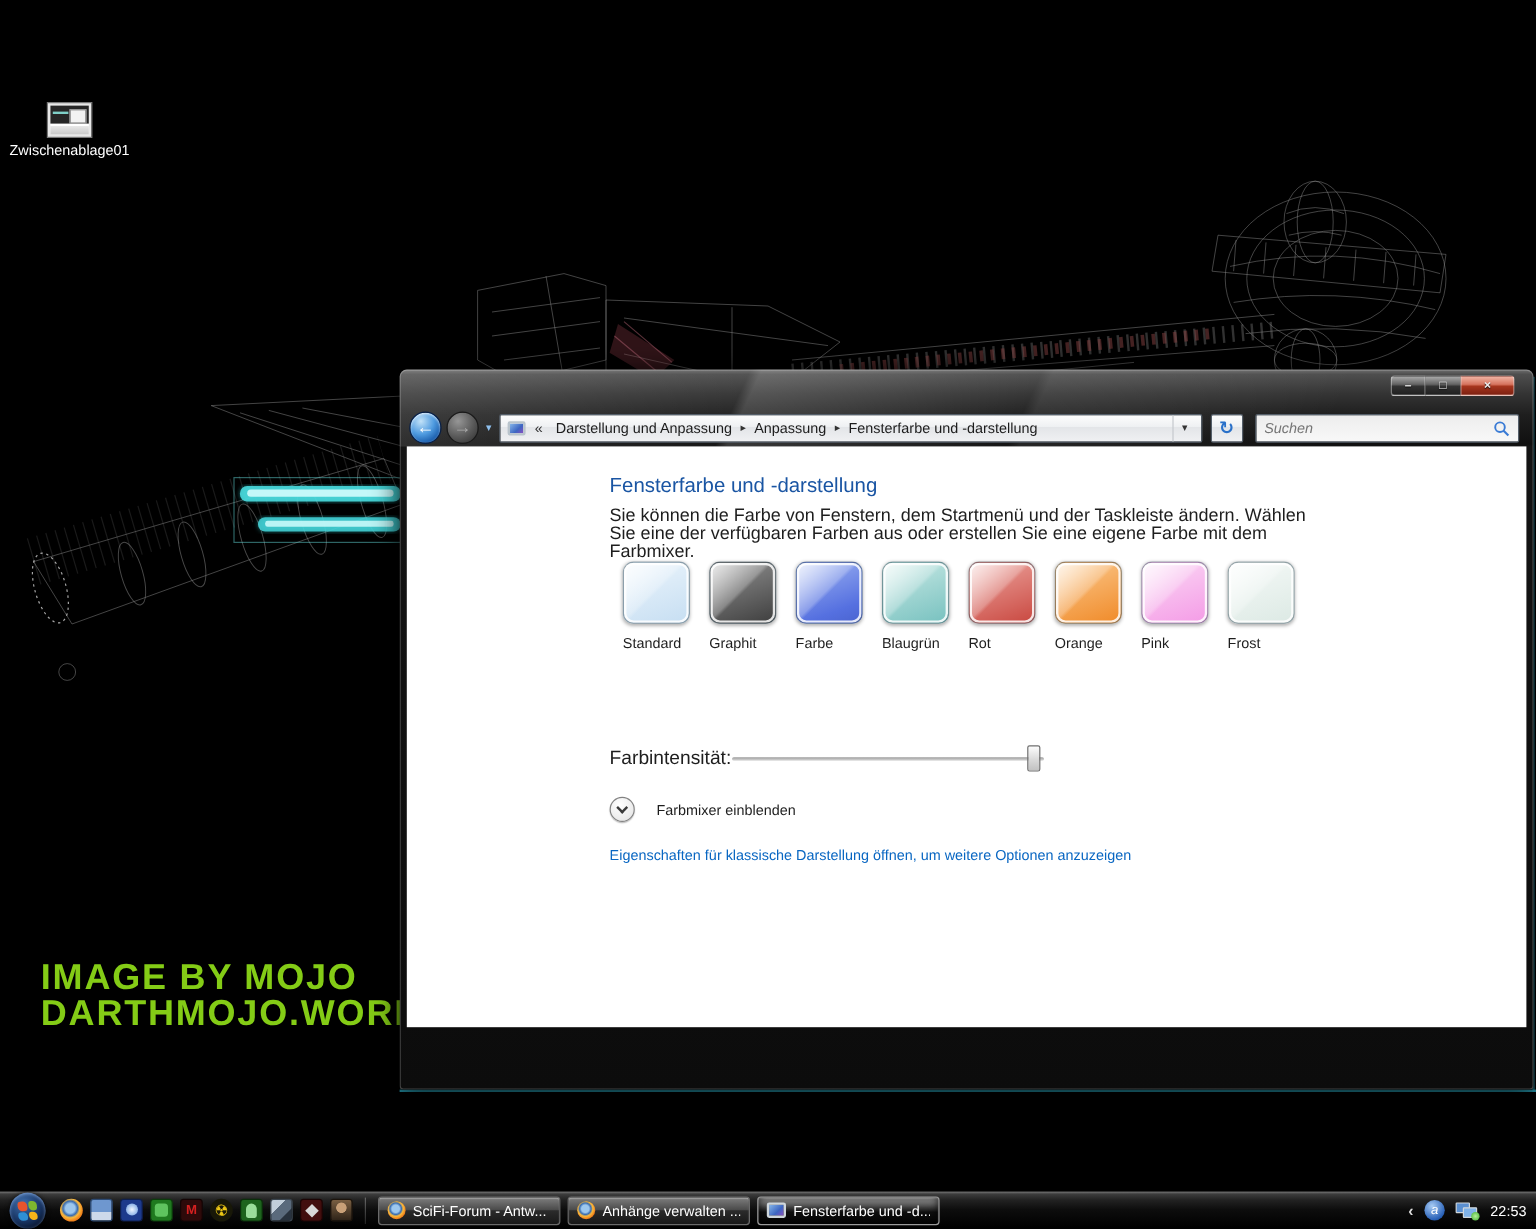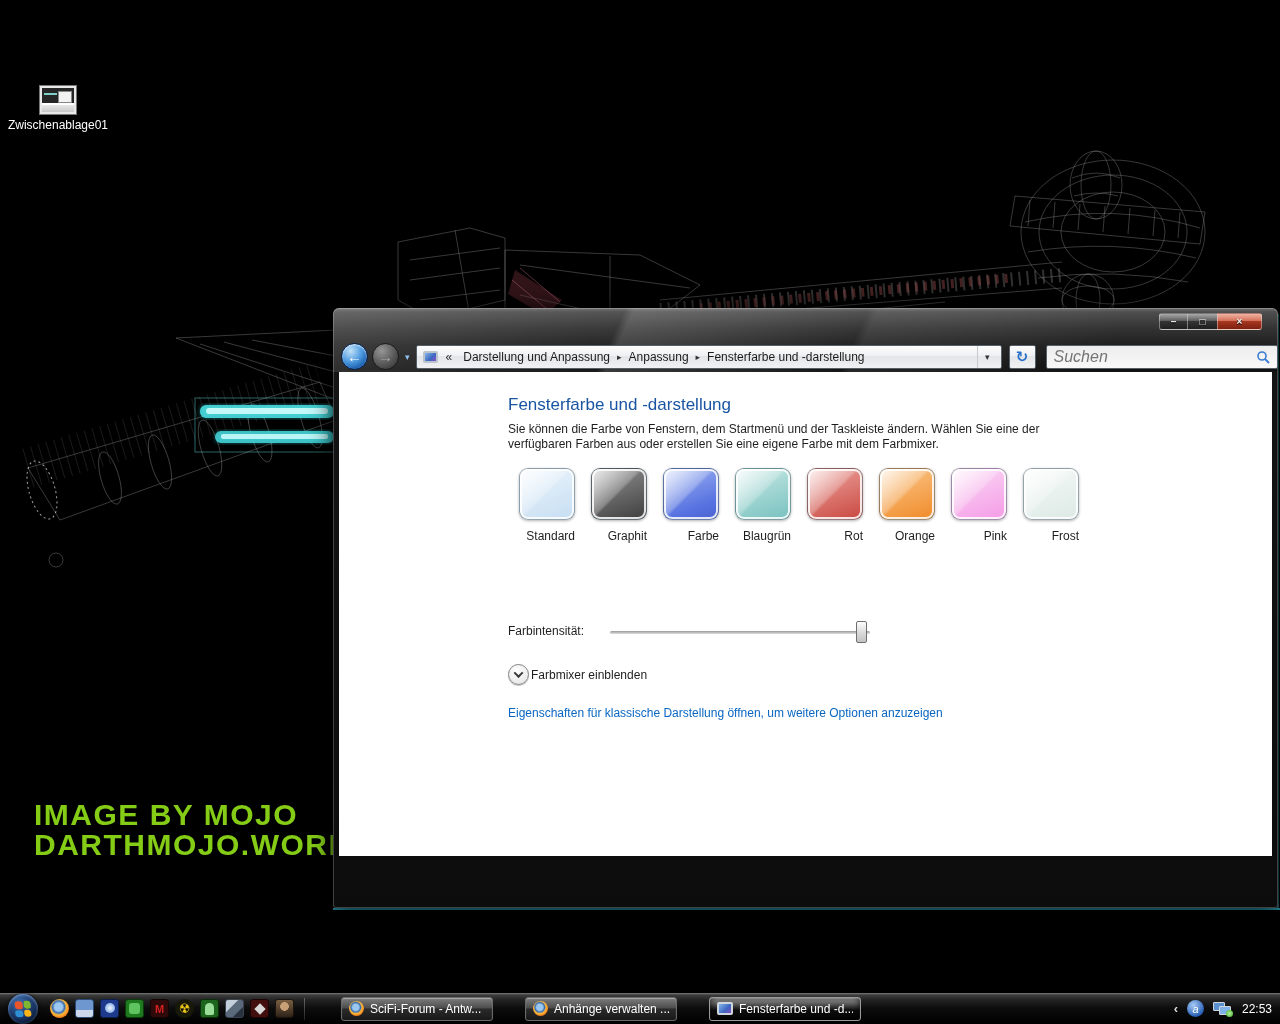--- a/index.html
+++ b/index.html
@@ -58,49 +58,49 @@
   .crumb-prefix { color:#333; padding:0 4px; }
   .crumb { padding:0 7px; white-space:nowrap; }
   .crumb-sep { font-size:9px; color:#333; }
   .addr-drop { margin-left:auto; padding:0 7px; border-left:1px solid #c6c9cd; color:#333; font-size:9px; align-self:stretch; display:flex; align-items:center; }
   .refresh-btn { width:27px; height:24px; margin-left:3px; flex:none; display:flex; align-items:center; justify-content:center;
     background:linear-gradient(#fdfdfd,#eef0f2 45%,#e3e5e8 46%,#f0f1f3); border:1px solid #555f6a; border-radius:2px;
     color:#2a71c9; font-size:15px; font-weight:bold; }
   .searchbox { margin-left:6px; width:232px; height:24px; display:flex; align-items:center;
     background:linear-gradient(#ededed,#f8f8f8); border:1px solid #555f6a; border-radius:2px; padding:0 7px; }
   .searchbox input { flex:1; min-width:0; border:none; background:transparent; outline:none;
-    font-style:italic; font-size:16px; color:#6e6e6e; font-family:inherit; }
+    font-style:italic; font-size:12px; color:#6e6e6e; font-family:inherit; }
 
   .win-content { position:absolute; left:6px; top:64px; width:933px; height:484px; background:#fff; }
   .page-title { position:absolute; left:169px; top:23px; font-size:17px; color:#1a55a3; }
-  .page-desc { position:absolute; left:169px; top:50px; width:592px; font-size:12px;
+  .page-desc { position:absolute; left:169px; top:50px; width:592px; font-size:15px;
     line-height:15px; color:#1e1e1e; }
   .swatch-row { position:absolute; left:180px; top:96px; display:flex; gap:16px; }
-  .swatch-cell { width:56px; text-align:right; }
+  .swatch-cell { width:56px; text-align:left; }
   .swatch { width:56px; height:52px; border-radius:9px; border:1px solid rgba(80,100,112,.55);
     box-shadow:0 1px 3px rgba(0,0,0,.3), inset 0 0 0 2px rgba(255,255,255,.85); position:relative; overflow:hidden; cursor:pointer; }
   .swatch::after { content:""; position:absolute; inset:0;
     background:linear-gradient(135deg, rgba(255,255,255,.85), rgba(255,255,255,.25) 46%, rgba(255,255,255,0) 50%); }
   .c0 { background:linear-gradient(160deg,#ecf5fc,#c6def2); }
   .c1 { background:linear-gradient(160deg,#939393,#3e3e3e); }
   .c2 { background:linear-gradient(160deg,#9fb4f2,#5570e0 75%,#4a63cf); }
   .c3 { background:linear-gradient(160deg,#c9e9e5,#77c1bf); }
   .c4 { background:linear-gradient(160deg,#eda6a0,#c94840); }
   .c5 { background:linear-gradient(160deg,#fbc98e,#f08a28); }
   .c6 { background:linear-gradient(160deg,#fbd9f5,#f49be6); }
   .c7 { background:linear-gradient(160deg,#f6faf8,#dce9e4); }
   .swatch-label { margin-top:9px; font-size:12px; color:#1e1e1e; }
 
-  .intensity-label { position:absolute; left:169px; top:252px; font-size:12px; color:#1e1e1e; }
+  .intensity-label { position:absolute; left:169px; top:252px; font-size:16px; color:#1e1e1e; }
   .slider { position:absolute; left:271px; top:259px; width:260px; height:3px;
     background:linear-gradient(#9a9a9a,#dedede); border-radius:2px; }
   .slider-thumb { position:absolute; top:-10px; left:calc(97% - 6px); width:11px; height:22px;
     background:linear-gradient(180deg,#fdfdfd,#dadada 55%,#c2c2c2); border:1px solid #6f6f6f; border-radius:2px; cursor:pointer; }
 
-  .mixer-row { position:absolute; left:169px; top:292px; display:flex; align-items:center; gap:2px; }
+  .mixer-row { position:absolute; left:169px; top:292px; display:flex; align-items:center; gap:18px; }
   .mixer-btn { width:21px; height:21px; border-radius:50%; border:1px solid #828282;
     background:radial-gradient(circle at 40% 30%,#ffffff,#e2e2e2); display:flex; align-items:center; justify-content:center; cursor:pointer;
     box-shadow:0 1px 1px rgba(0,0,0,.25); }
   .chev-down { width:7px; height:7px; border-right:2px solid #3a3a3a; border-bottom:2px solid #3a3a3a;
     transform:rotate(45deg) translate(-1px,-1px); }
   .mixer-label { font-size:12px; color:#1e1e1e; }
   .classic-link { position:absolute; left:169px; top:334px; font-size:12px; color:#0866c2; cursor:pointer; }
 
   .win-footer { position:absolute; left:6px; top:548px; width:933px; height:44px;
     background:#f0f0f0; border-top:1px solid #dcdcdc; }
@@ -138,21 +138,21 @@
   .ql-robot::after { content:""; width:9px; height:12px; border-radius:5px 5px 2px 2px; background:#9ade9a; }
   .ql-photo { background:linear-gradient(135deg,#c3cfdb 0 35%,#5a6a7c 36% 70%,#28323e 71%); border:1px solid #3a444e; }
   .ql-emblem { background:#420e0e; border:1px solid #1c0404; }
   .ql-emblem::after { content:""; width:8px; height:8px; background:#d8d8d8; transform:rotate(45deg); }
   .ql-face { background:radial-gradient(circle at 50% 38%,#c8a078 0 30%,rgba(0,0,0,0) 34%),linear-gradient(#7a5f42,#2e2318); border:1px solid #1c140c; }
 
   .tb-sep { width:1px; height:22px; background:linear-gradient(#666,#222); margin:0 4px; }
   .tbtn { width:152px; height:24px; flex:none; border-radius:3px; border:1px solid #6a6a6a;
     background:linear-gradient(180deg,#7e7e7e 0,#4c4c4c 45%,#2b2b2b 50%,#181818);
     display:flex; align-items:center; gap:6px; padding:0 7px; color:#fff; font-size:12px; cursor:pointer;
-    box-shadow:inset 0 1px 1px rgba(255,255,255,.35);margin-left:26px; }
+    box-shadow:inset 0 1px 1px rgba(255,255,255,.35); }
   .tbtn.active { border-color:#9a9a9a;
     background:linear-gradient(180deg,#b0b0b0 0,#3c3c3c 38%,#0e0e0e 55%,#030303);
     box-shadow:inset 0 0 7px rgba(0,0,0,.85), inset 0 1px 1px rgba(255,255,255,.6); }
   .tbtn .lbl { white-space:nowrap; overflow:hidden; }
   .mini-ff { width:15px; height:15px; flex:none; border-radius:50%;
     background:radial-gradient(circle at 45% 42%,#9cc7ee 0 26%,#3a6db0 40%,#f9b93c 52%,#ef7f1a 70%,#d85b0a); }
   .mini-display { width:16px; height:13px; flex:none; border:2px solid #cfd6dc; border-radius:2px;
     background:linear-gradient(135deg,#86b6ea,#3c66c2 60%,#8a4ec2); }
 
   .tray { margin-left:auto; display:flex; align-items:center; gap:9px; color:#eee; }

